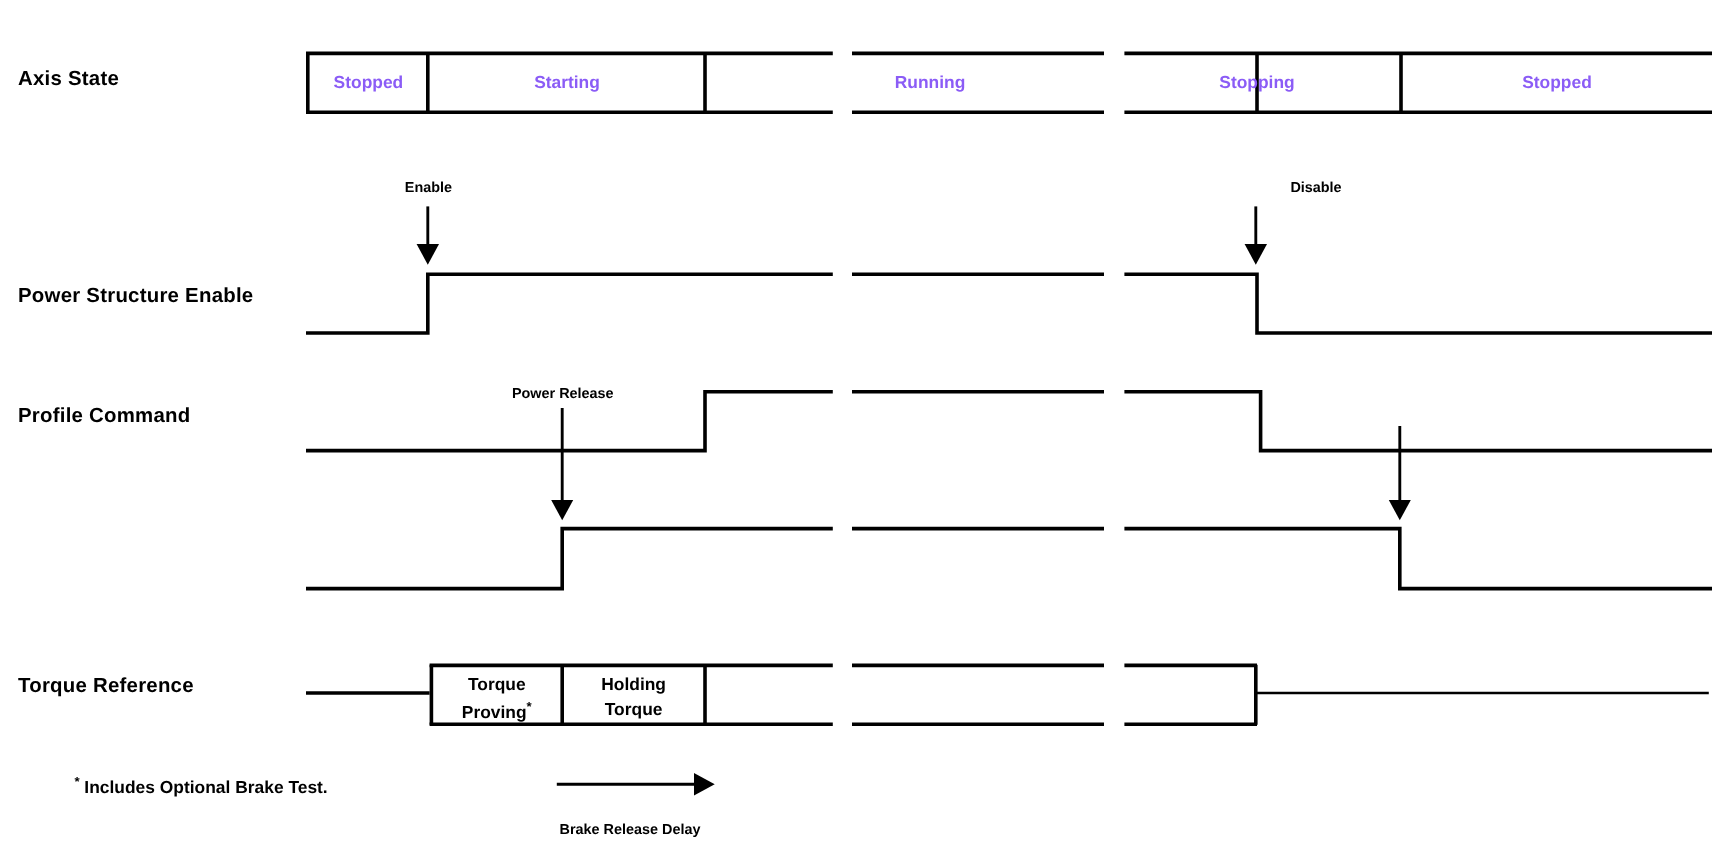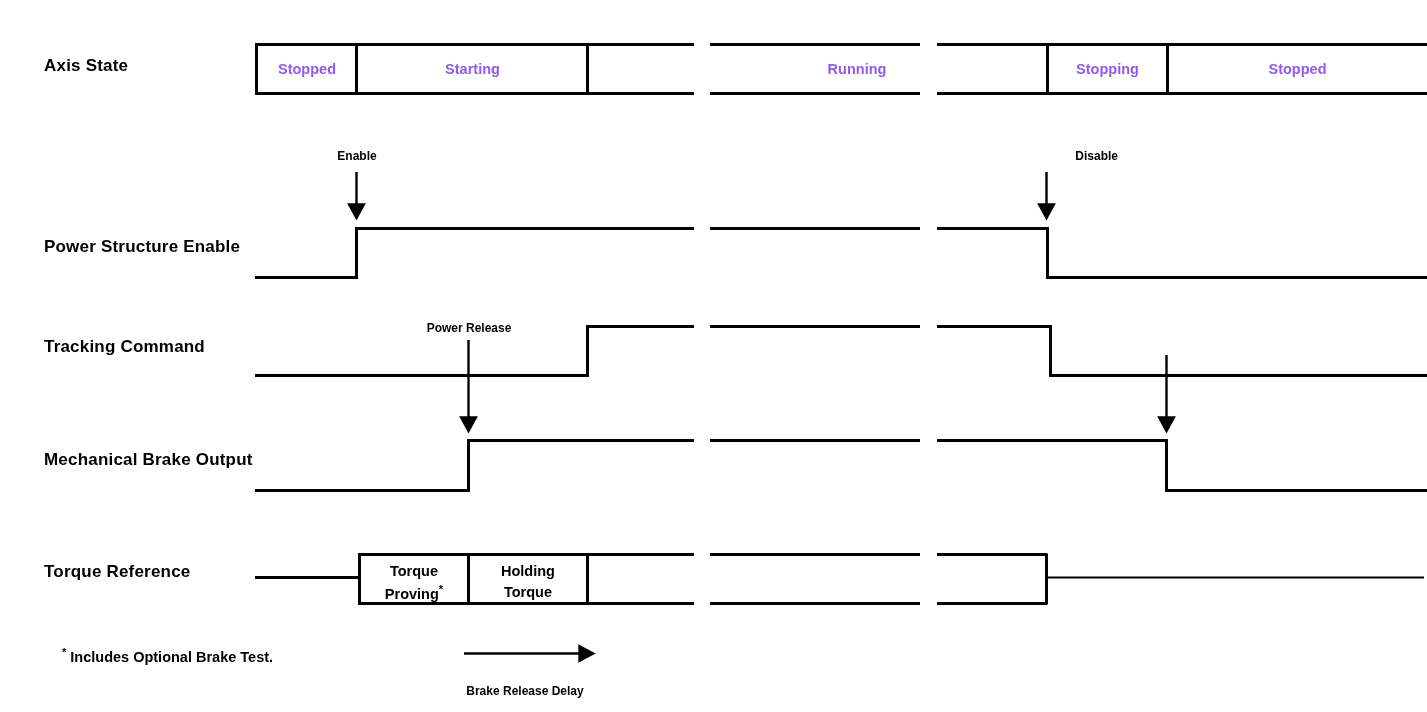--- a/index.html
+++ b/index.html
@@ -11,21 +11,20 @@
   #diagram{position:absolute;left:0;top:0;width:1427px;height:712px;}
 
   .row-label{
     position:absolute;
     font-family:"Liberation Sans", sans-serif;
     font-weight:bold;
     font-size:17px;
     letter-spacing:0.2px;
     white-space:nowrap;
     color:#000;
-    margin-left:29px;
   }
   .state-label{
     position:absolute;
     font-family:"Liberation Sans", sans-serif;
     font-weight:bold;
     font-size:14.5px;
     white-space:nowrap;
     text-align:center;
     color:#8b5cf6;
   }
@@ -142,30 +141,29 @@
       <line x1="468.5" y1="340" x2="468.5" y2="424" marker-end="url(#arrowhead)"></line>
 
       <line x1="1166.5" y1="355" x2="1166.5" y2="424" marker-end="url(#arrowhead)"></line>
 
       <line x1="464" y1="653.5" x2="586" y2="653.5" marker-end="url(#arrowhead)"></line>
     </g>
   </svg>
 
   <div class="row-label" style="left:15px;top:56px;">Axis State</div>
   <div class="row-label" style="left:15px;top:237px;">Power Structure Enable</div>
-  <div class="row-label" style="left:15px;top:337px;">Tracking Command</div>
-  <div class="row-label" style="left:15px;top:450px;">Mechanical Brake Output</div>
+  <div class="row-label" style="left:15px;top:337px;">Profile Command</div>
   <div class="row-label" style="left:15px;top:562px;">Torque Reference</div>
 
   <div class="state-label" style="left:257px;top:61px;width:100px;">Stopped</div>
   <div class="state-label" style="left:357px;top:61px;width:231px;">Starting</div>
   <div class="state-label" style="left:588px;top:61px;width:106px;"></div>
-  <div class="state-label" style="left:752px;top:61px;width:210px;">Running</div>
+  <div class="state-label" style="left:670px;top:61px;width:210px;">Running</div>
   <div class="state-label" style="left:937px;top:61px;width:110px;"></div>
-  <div class="state-label" style="left:1048px;top:61px;width:119px;">Stopping</div>
+  <div class="state-label" style="left:988px;top:61px;width:119px;">Stopping</div>
   <div class="state-label" style="left:1168px;top:61px;width:259px;">Stopped</div>
 
   <div class="boxtext" style="left:360px;top:561px;width:108px;">
     <span>Torque</span><br>
     <span>Proving<span class="sup">*</span></span>
   </div>
   <div class="boxtext" style="left:469px;top:561px;width:118px;">
     <span>Holding</span><br>
     <span>Torque</span>
   </div>

